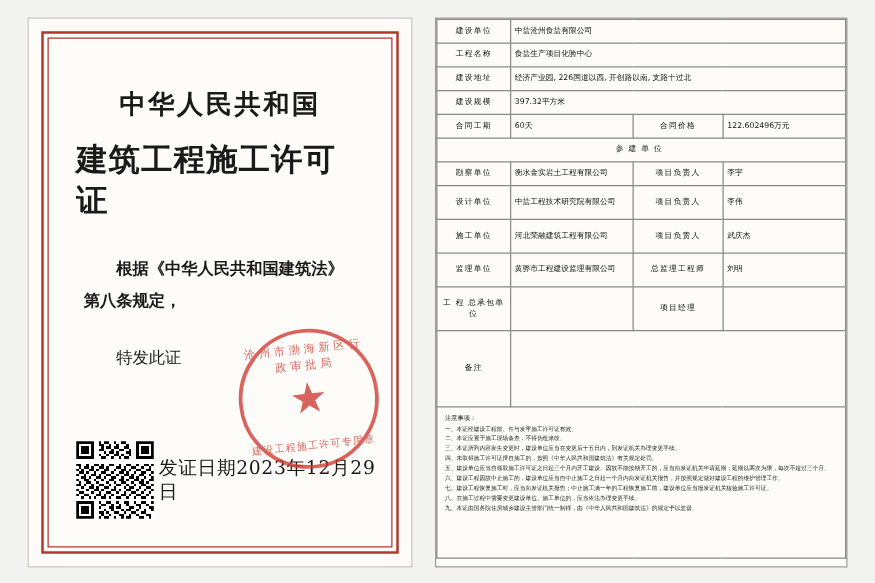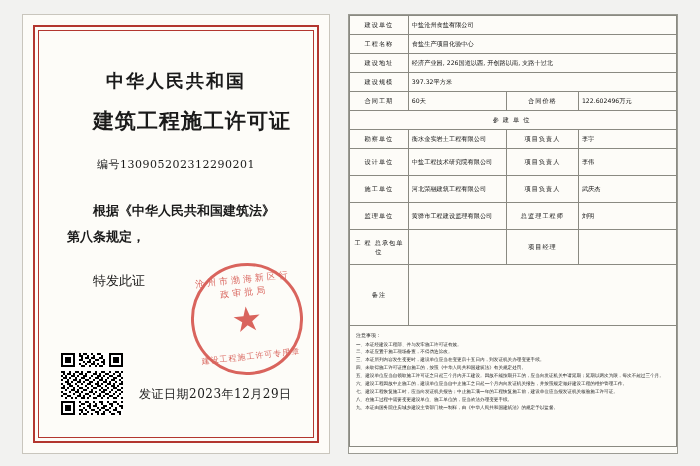--- a/index.html
+++ b/index.html
@@ -53,28 +53,28 @@
   .cert-body {
     position: absolute;
     left: 0; top: 0; right: 0; bottom: 0;
     padding: 26px 22px 10px 22px;
     box-sizing: border-box;
     color: #1a1a1a;
     font-family: "DejaVu Serif", "Liberation Serif", serif;
   }
   .cert-country {
     text-align: center;
-    font-size: 18px;
+    font-size: 21px;
     letter-spacing: 2px;
     font-weight: bold;
     margin-top: 12px;
   }
   .cert-title {
-    text-align: right;
-    font-size: 21px;
+    text-align: left;
+    font-size: 25px;
     letter-spacing: 1px;
     font-weight: bold;
     margin-top: 14px;
   }
   .cert-number {
     text-align: center;
     font-size: 11px;
     margin-top: 22px;
     letter-spacing: 0.5px;
   }
@@ -95,23 +95,23 @@
   }
   .cert-issuer {
     position: absolute;
     left: 100px;
     bottom: 58px;
     font-size: 12px;
     letter-spacing: 0.5px;
   }
   .cert-date {
     position: absolute;
-    left: 100px;
+    left: 88px;
     bottom: 34px;
-    font-size: 12px;
+    font-size: 15px;
     letter-spacing: 0.5px;
   }
   
   .seal {
     position: absolute;
     left: 152px;
     bottom: 62px;
     width: 106px;
     height: 106px;
     border: 3px solid #cf3a32;
@@ -228,21 +228,20 @@
 <body>
 
 <div class="page">
 
   <div class="left-cert">
     <div class="left-inner">
       <div class="left-inner2">
         <div class="cert-body">
           <div class="cert-country">中华人民共和国</div>
           <div class="cert-title">建筑工程施工许可证</div>
-          <div class="cert-number">编号130905202312290201</div>
           <div class="cert-para">
             <span class="l1">根据《中华人民共和国建筑法》第八条规定，</span>
           </div>
           <div class="cert-special">特发此证</div>
 
           <div class="cert-date">发证日期2023年12月29日</div>
 
           <div class="seal">
             <div class="seal-top-text">沧州市渤海新区行政审批局</div>
             <div class="star">

